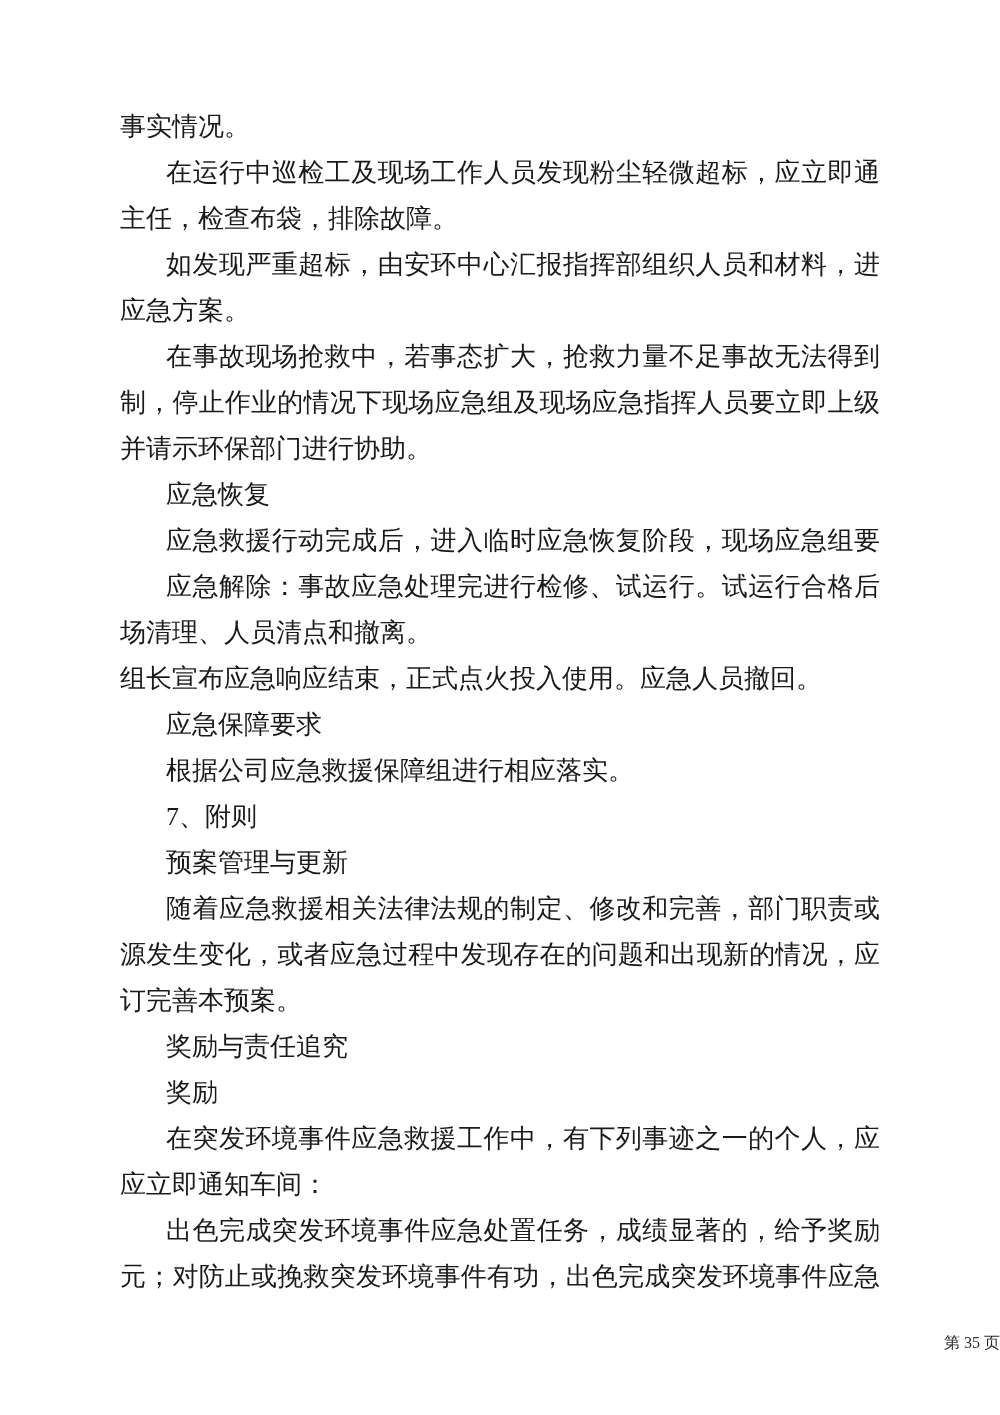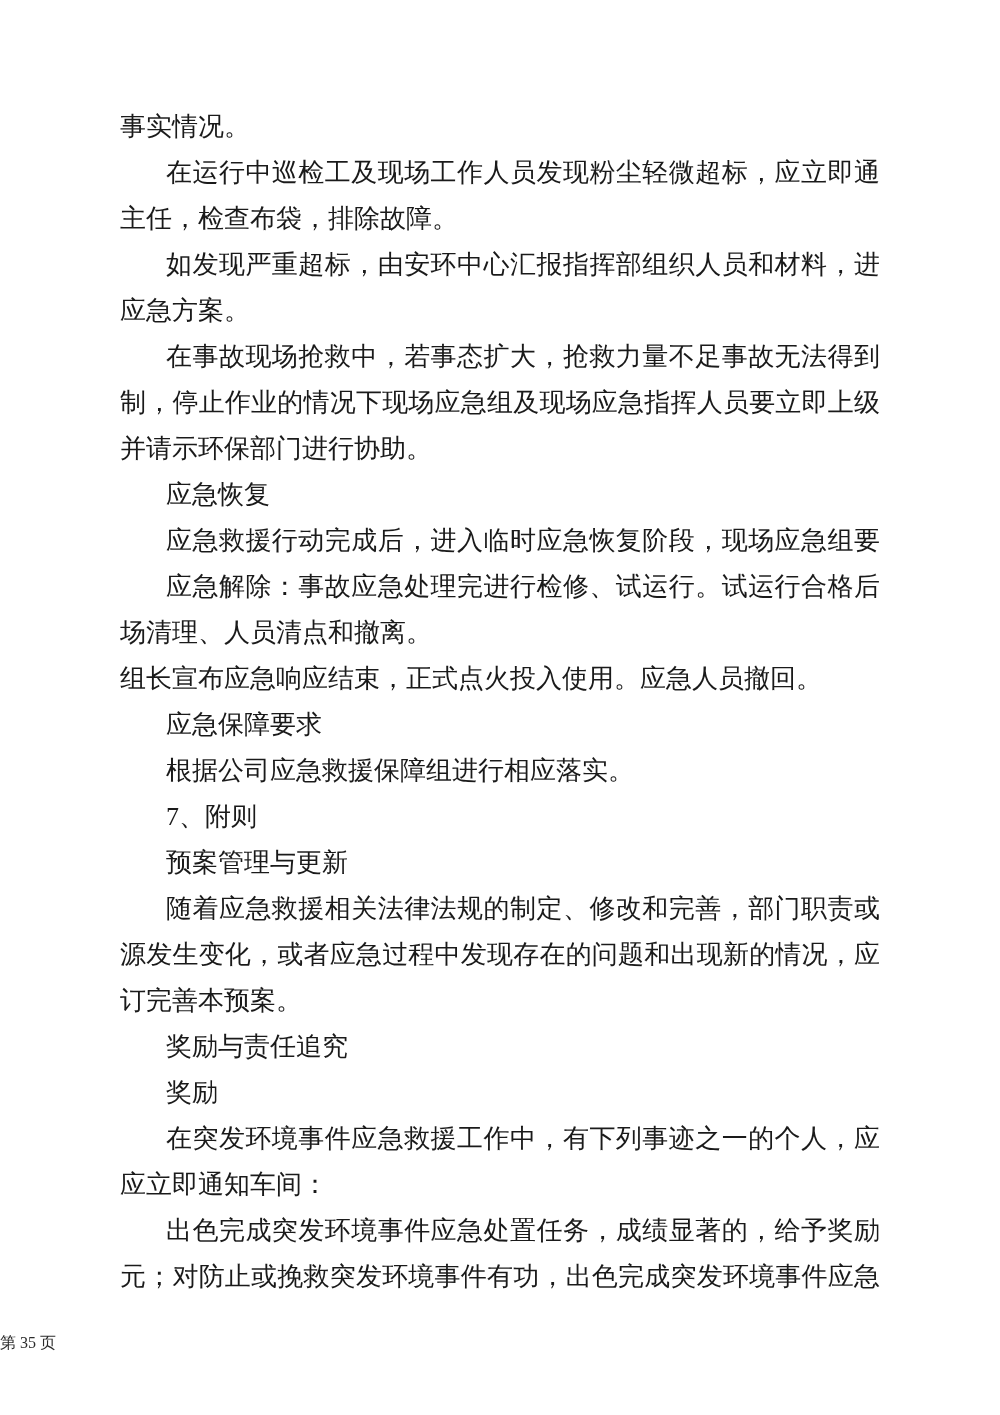--- a/index.html
+++ b/index.html
@@ -37,21 +37,21 @@
   .line.justify {
     white-space: normal;
     text-align: justify;
     text-align-last: justify;
   }
   .footer {
     position: absolute;
     left: 0;
     top: 1332px;
     width: 1000px;
-    text-align: left;
+    text-align: right;
     font-size: 16px;
     line-height: 22px;
     color: #2b2b2b;
   }
 </style>
 </head>
 <body>
 
 <div class="page">
   <div class="content">

